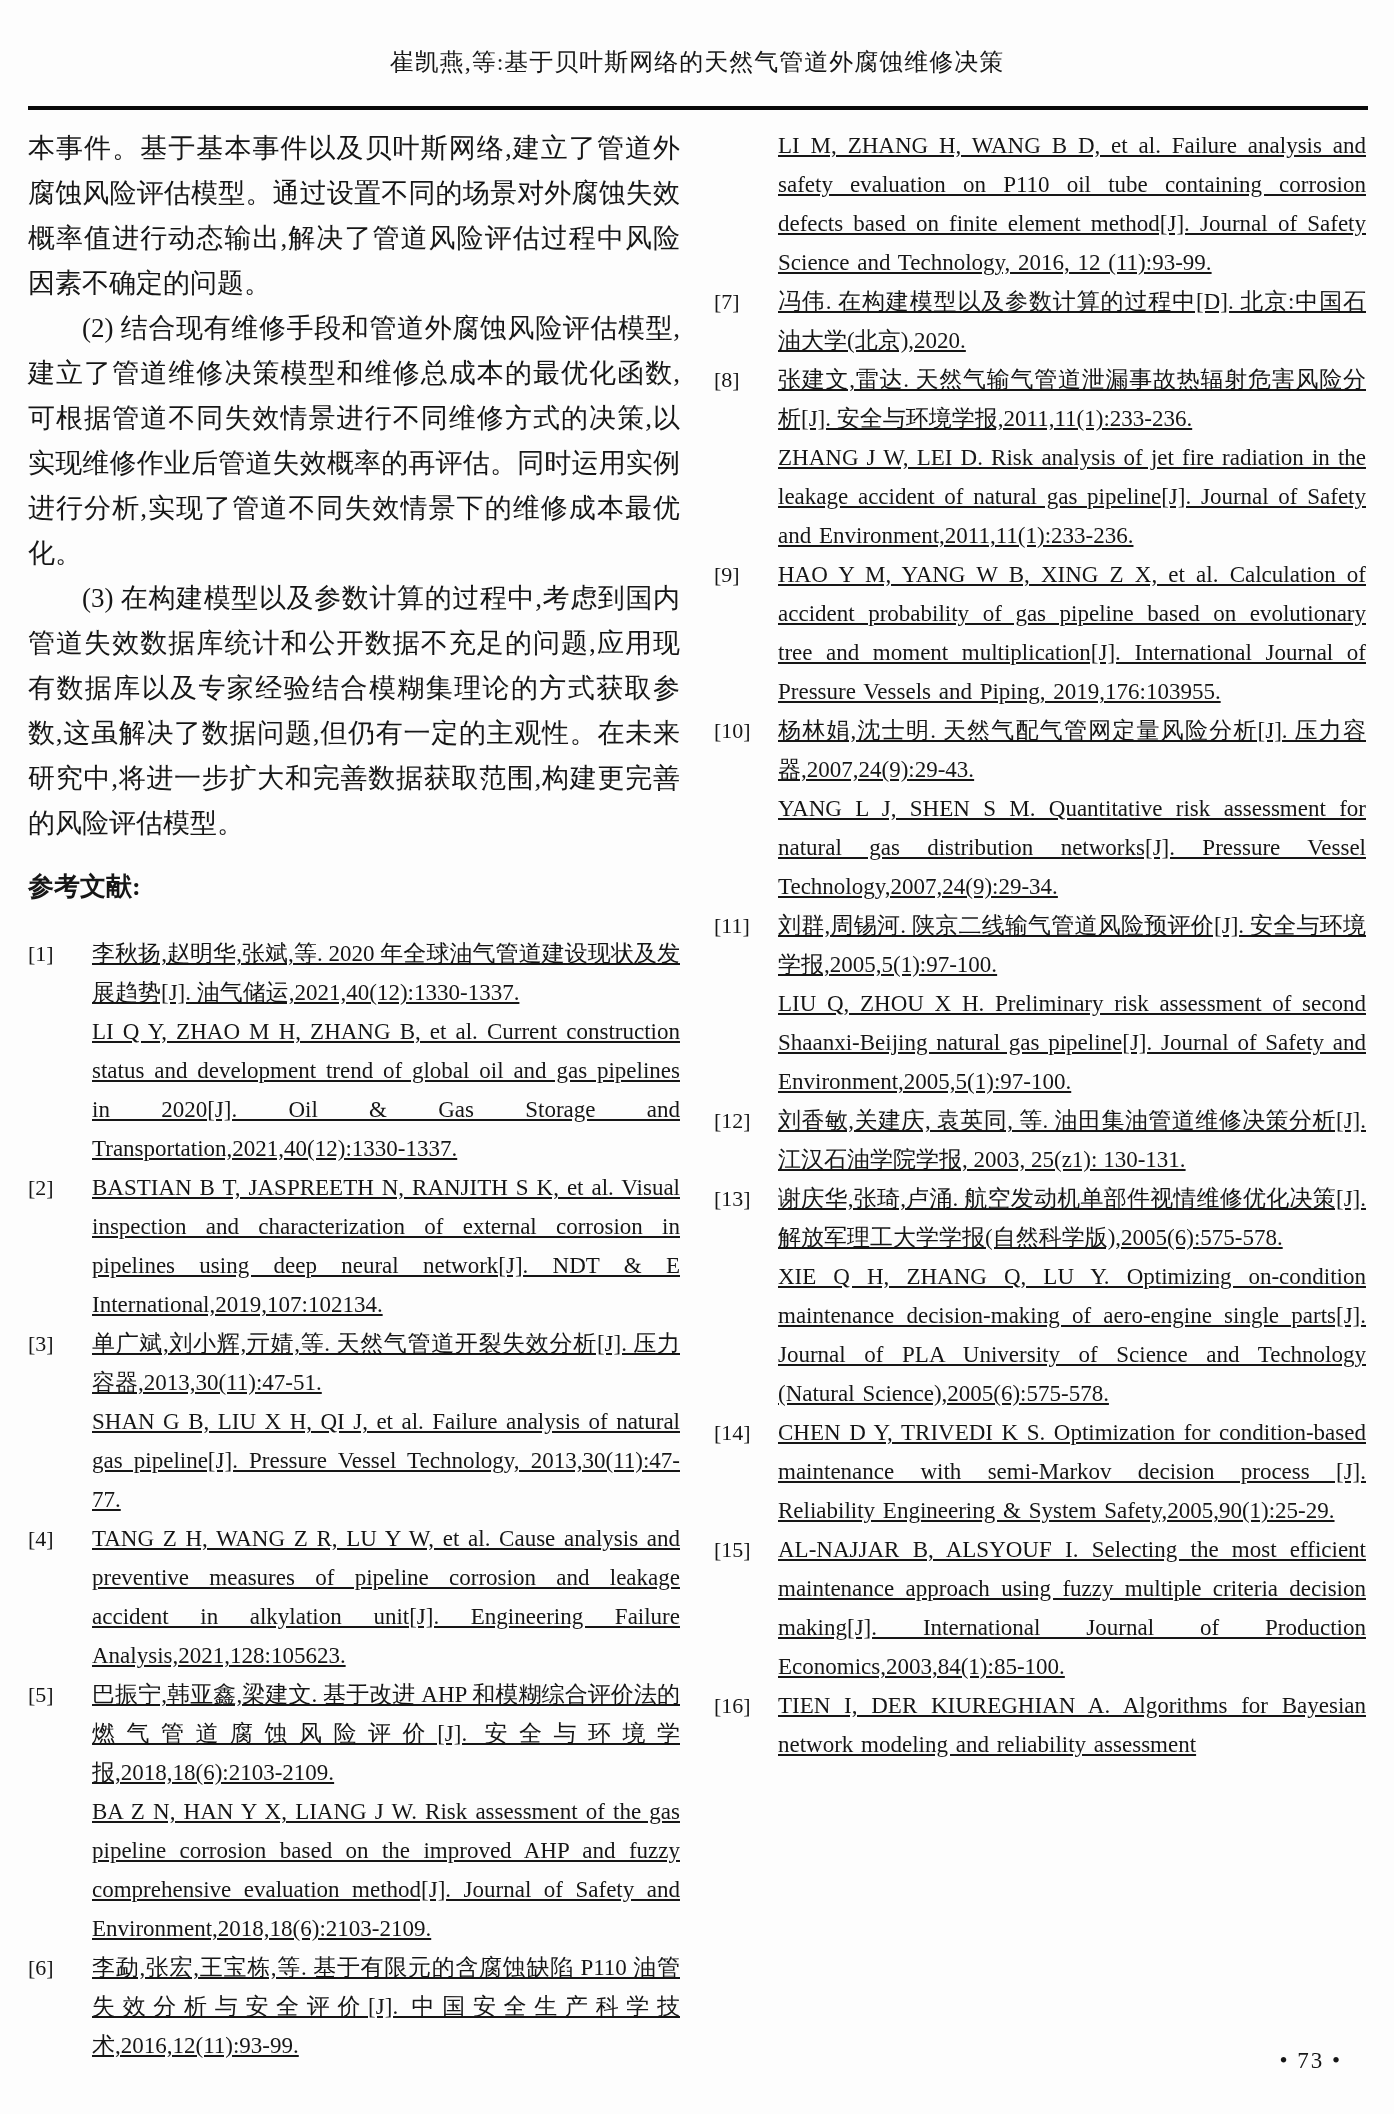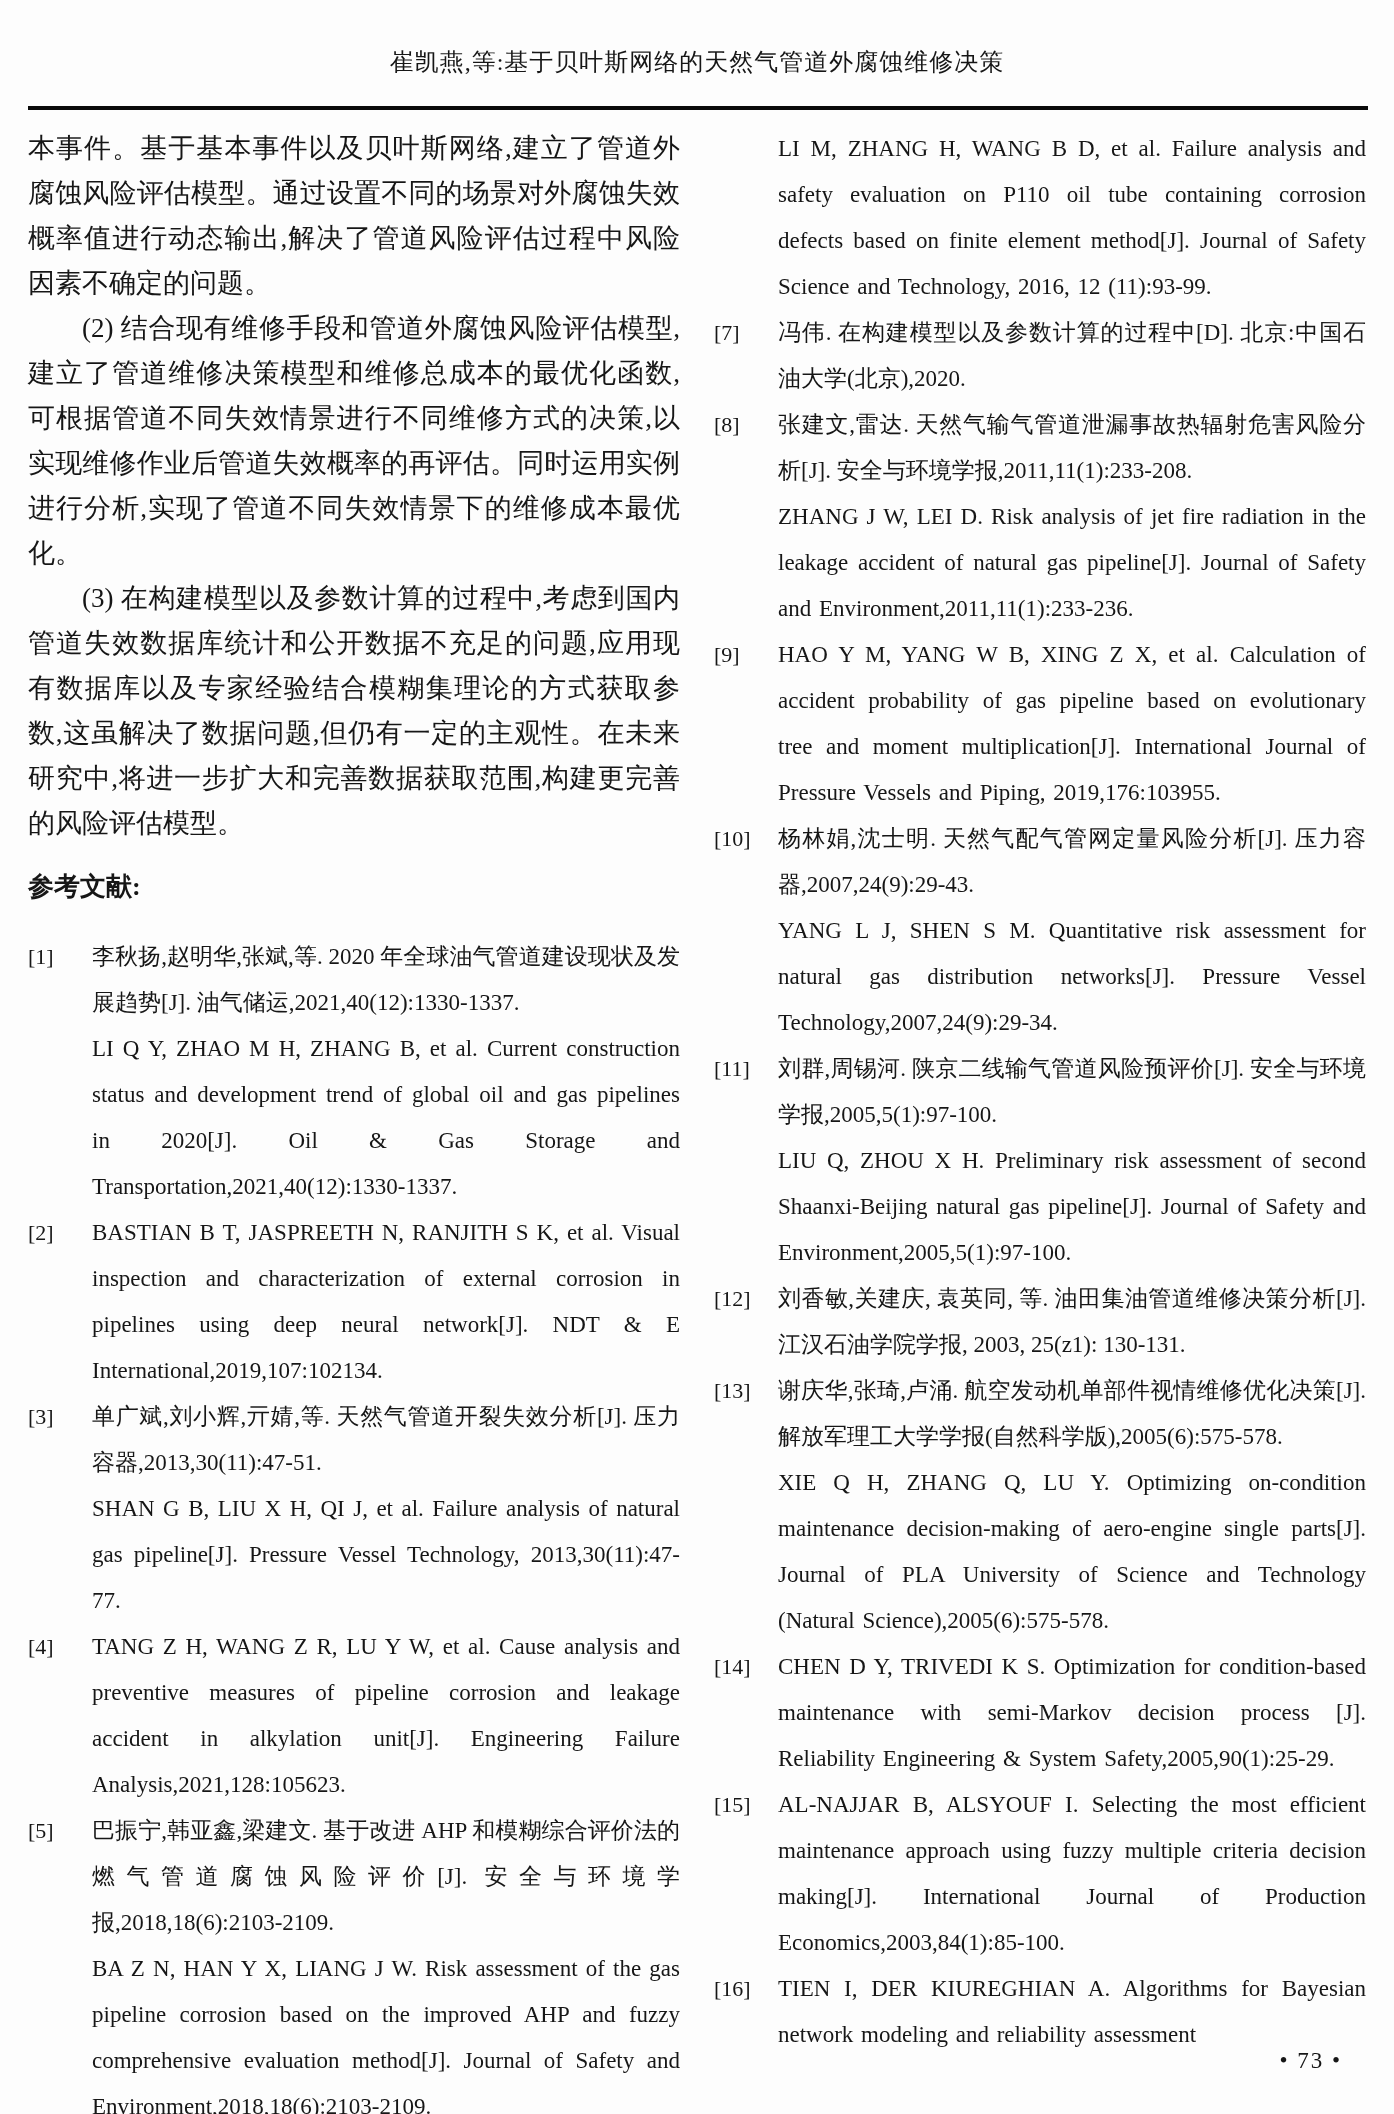--- a/index.html
+++ b/index.html
@@ -54,21 +54,22 @@
     font-size: 26px;
     line-height: 30px;
     margin-top: 26px;
     margin-bottom: 32px;
     text-align: left;
   }
   .ref-item {
     position: relative;
     padding-left: 64px;
     font-size: 23px;
-    line-height: 46px;
+    line-height: 39px;
+    text-decoration: underline;
   }
   .ref-label {
     position: absolute;
     left: 0;
     top: 0;
     font-size: 22px;
   }
   .ref-text { text-align: justify; }
   .ref-text.translation { word-spacing: 2px; }
   .page-number {
@@ -131,21 +132,21 @@
         <div class="ref-item">
           <span class="ref-label"></span>
           <div class="ref-text translation">LI M, ZHANG H, WANG B D, et al. Failure analysis and safety evaluation on P110 oil tube containing corrosion defects based on finite element method[J]. Journal of Safety Science and Technology, 2016, 12 (11):93-99.</div>
         </div>
         <div class="ref-item">
           <span class="ref-label">[7]</span>
           <div class="ref-text">冯伟. 在构建模型以及参数计算的过程中[D]. 北京:中国石油大学(北京),2020.</div>
         </div>
         <div class="ref-item">
           <span class="ref-label">[8]</span>
-          <div class="ref-text">张建文,雷达. 天然气输气管道泄漏事故热辐射危害风险分析[J]. 安全与环境学报,2011,11(1):233-208.</div>
+          <div class="ref-text">张建文,雷达. 天然气输气管道泄漏事故热辐射危害风险分析[J]. 安全与环境学报,2011,11(1):233-236.</div>
           <div class="ref-text translation">ZHANG J W, LEI D. Risk analysis of jet fire radiation in the leakage accident of natural gas pipeline[J]. Journal of Safety and Environment,2011,11(1):233-236.</div>
         </div>
         <div class="ref-item">
           <span class="ref-label">[9]</span>
           <div class="ref-text translation">HAO Y M, YANG W B, XING Z X, et al. Calculation of accident probability of gas pipeline based on evolutionary tree and moment multiplication[J]. International Journal of Pressure Vessels and Piping, 2019,176:103955.</div>
         </div>
         <div class="ref-item">
           <span class="ref-label">[10]</span>
           <div class="ref-text">杨林娟,沈士明. 天然气配气管网定量风险分析[J]. 压力容器,2007,24(9):29-43.</div>
           <div class="ref-text translation">YANG L J, SHEN S M. Quantitative risk assessment for natural gas distribution networks[J]. Pressure Vessel Technology,2007,24(9):29-34.</div>

